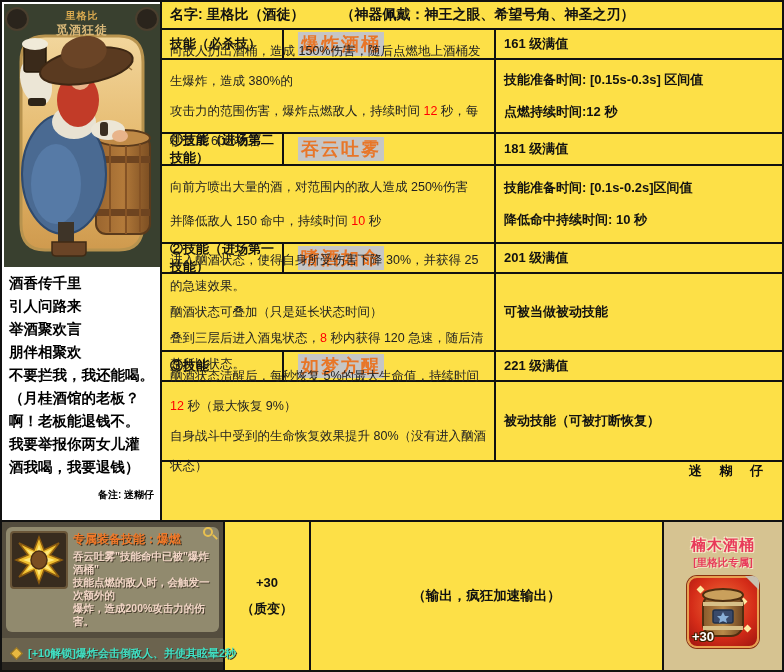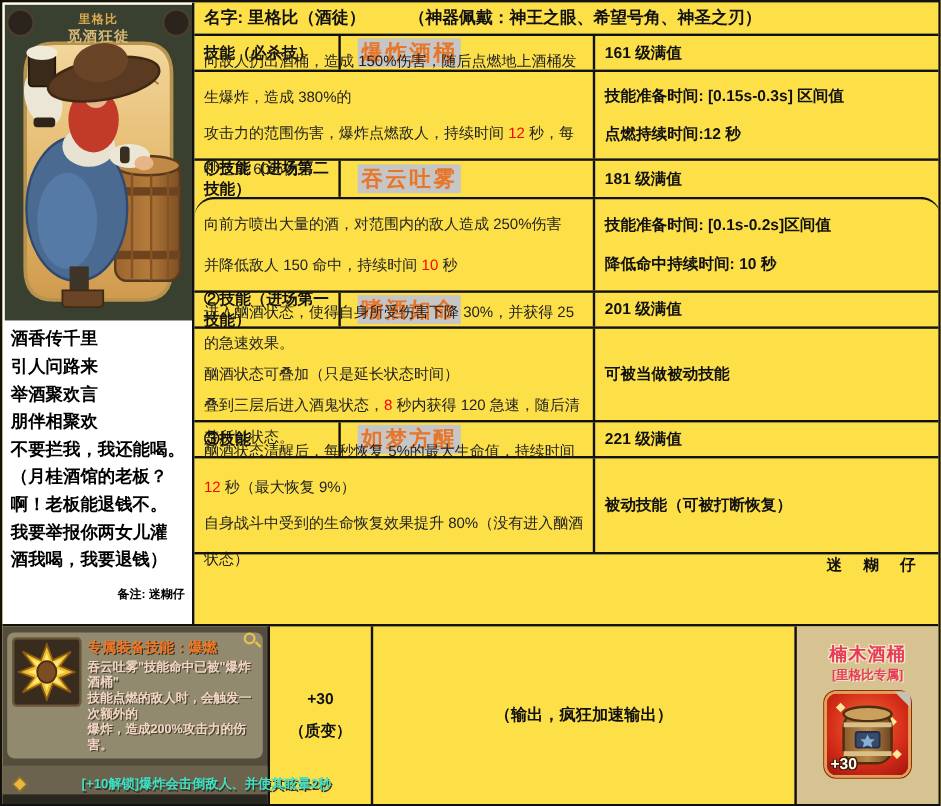--- a/index.html
+++ b/index.html
@@ -25,38 +25,38 @@
   .c-label { width:120px; font-size:13px; font-weight:bold; color:#111; display:flex; align-items:center; }
   .c-name  { width:212px; border-left:2px solid #111; display:flex; align-items:center; padding-left:14px; }
   .c-level { flex:1; border-left:2px solid #111; font-size:13px; font-weight:bold; color:#111; display:flex; align-items:center; }
   .skill-name { color:#e87628; background:#c6c6c6; font-size:18px; font-weight:bold; letter-spacing:2px; padding:0 3px; }
   .c-desc { width:332px; font-size:12.5px; color:#222; display:flex; flex-direction:column; justify-content:center; }
   .c-right { flex:1; border-left:2px solid #111; font-size:13px; font-weight:bold; color:#111; display:flex; flex-direction:column; justify-content:center; gap:14px; }
   .hdr { align-items:center; font-size:14px; font-weight:bold; color:#111; height:36px; }
   .hdr .art { margin-left:36px; }
   .sig-row { height:38px; align-items:center; justify-content:flex-end; display:flex; padding-right:14px; font-size:13px; font-weight:bold; letter-spacing:7px; color:#111; }
 
-  .h30{height:30px;} .h32{height:32px;} .h74{height:74px;} .h90{height:90px;border-radius:17px;} .h78{height:78px;} .h80{height:80px;}
+  .h30{height:30px;} .h32{height:32px;} .h74{height:74px;} .h90{height:90px;} .h78{height:78px;} .h80{height:80px;}
   .lh26 div{line-height:26px;} .lh30 div{line-height:30px;} .lh34 div{line-height:34px;}
 
   
   .bottom { position:absolute; left:0; top:518px; width:780px; height:150px; border-top:2px solid #111; display:flex; }
 
   
   .gear-panel { width:223px; background:#544d3e; border-right:2px solid #111; position:relative; padding:5px 4px 0 4px; }
   .gear-top { background:#918a6e; border-radius:6px; padding:4px 4px 4px 4px; display:flex; position:relative; min-height:72px; }
   .gear-icon { width:58px; height:58px; background:#382c1e; border:2px solid #6a5638; border-radius:4px; flex:none; display:flex; align-items:center; justify-content:center; }
   .gear-text { padding-left:5px; }
   .gear-title { color:#f07828; font-size:12px; font-weight:bold; text-shadow:1px 1px 0 #3a3020; margin-bottom:2px; }
   .gear-desc div { color:#f2d6c6; font-size:10.5px; font-weight:bold; line-height:13px; text-shadow:1px 1px 0 #4a4030; }
   .mag-icon { position:absolute; right:2px; top:0px; width:14px; height:14px; }
   .mag-icon .lens { width:10px; height:10px; border:2px solid #e8c050; border-radius:50%; }
   .mag-icon .handle { position:absolute; left:9px; top:9px; width:6px; height:2px; background:#e8c050; transform:rotate(45deg); }
   .gear-bottom { background:#6b634e; margin:6px -4px 0 -4px; padding:8px 6px 6px 10px; height:66px; }
-  .unlock-row { display:flex; align-items:center; margin-bottom:14px;gap:40px; }
+  .unlock-row { display:flex; align-items:center; margin-bottom:14px; }
   .diamond { width:9px; height:9px; background:#e8b840; border:1px solid #8a6a20; transform:rotate(45deg); flex:none; margin-right:7px; }
   .unlock-row span { color:#3fe0c4; font-size:11px; font-weight:bold; text-shadow:1px 1px 0 #3a3428; white-space:nowrap; }
   .gear-edge { position:absolute; left:0; bottom:0; width:100%; height:8px; background:#2a2620; }
 
   
   .mid-grid { flex:1; display:flex; flex-direction:column; }
   .mid-row { display:flex; flex:1; }
   .mid-row + .mid-row { border-top:2px solid #111; }
   .plus-cell { width:86px; border-right:2px solid #111; display:flex; flex-direction:column; align-items:center; justify-content:center; gap:10px; font-size:13px; font-weight:bold; color:#111; }
   .bigtext-cell { flex:1; display:flex; flex-direction:column; align-items:center; justify-content:center; gap:6px; }

